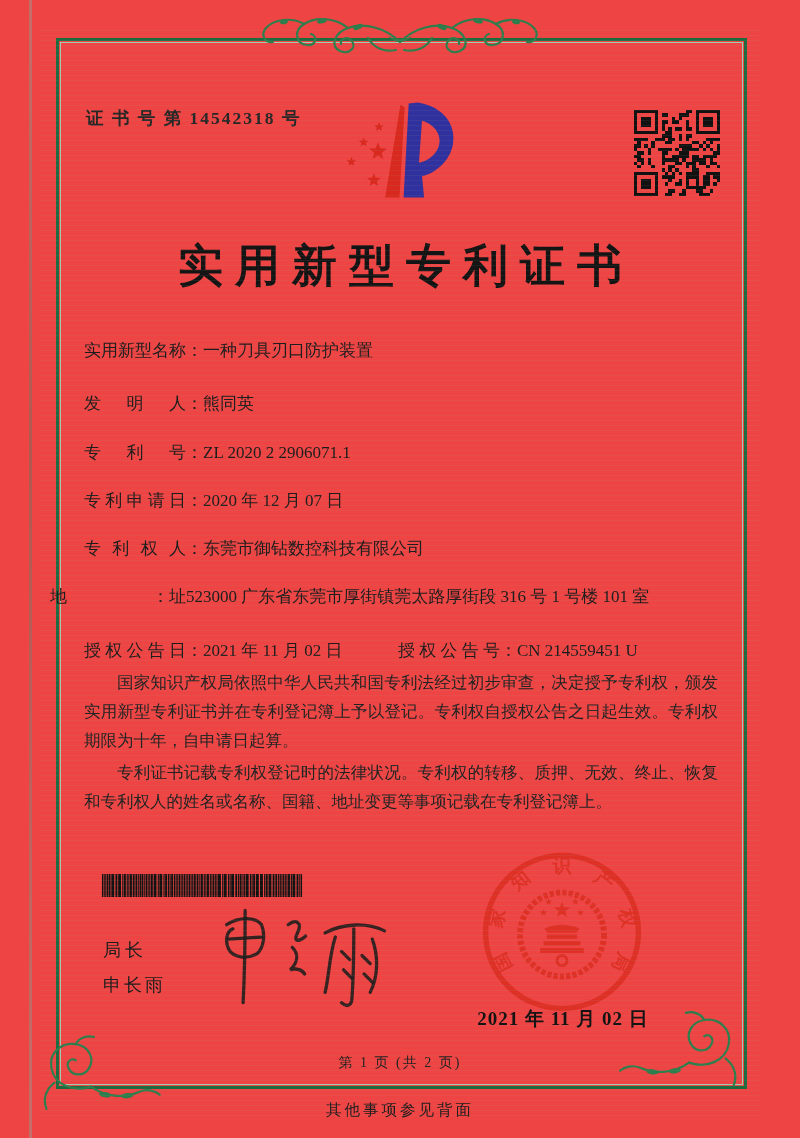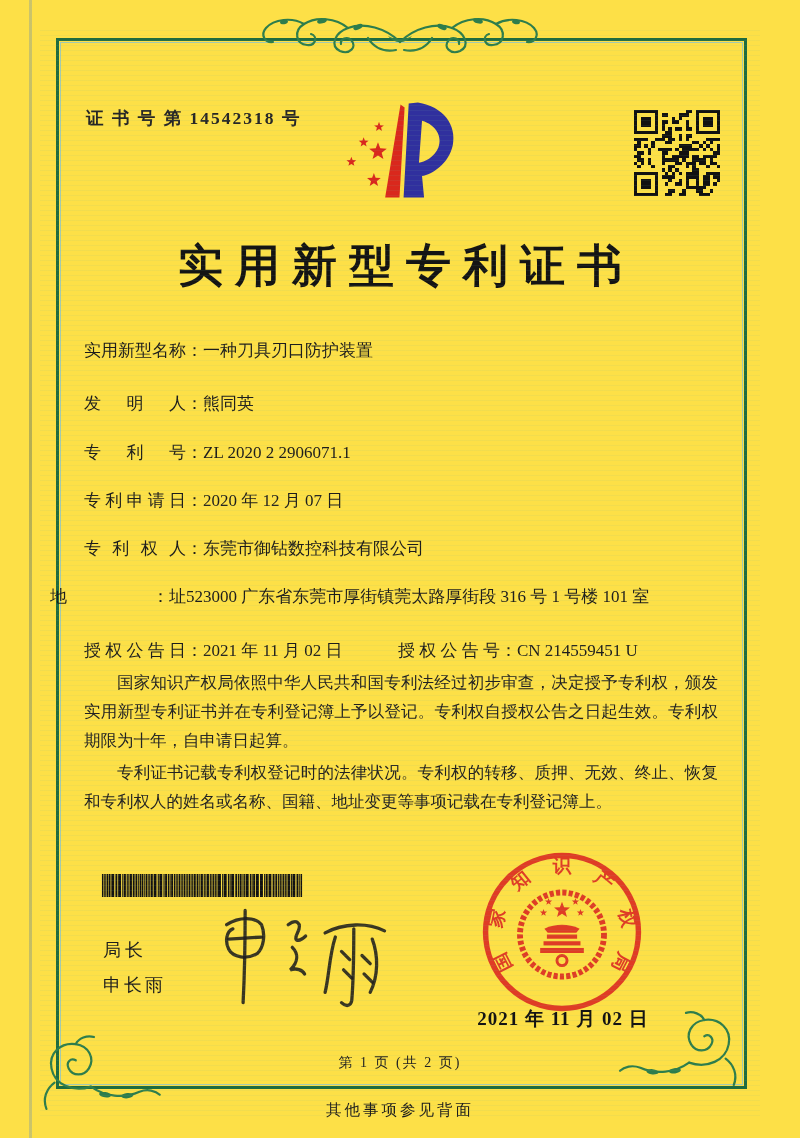--- a/index.html
+++ b/index.html
@@ -1,17 +1,17 @@
 <!DOCTYPE html>
 <html style="--frame-green: #1e6b40; --orn-green: #2e7d4c; --seal-red: #dd2f23; --logo-red: #d9281d; --logo-blue: #30309e;"><head>
 <meta charset="utf-8">
 <style>
   html,body{margin:0;padding:0;background:#fbfbf8;}
   body{font-family:"Liberation Serif","DejaVu Serif",serif;color:#1f1f1f;}
-  .page{position:relative;width:800px;height:1138px;margin:0 auto;background:#fde047;overflow:hidden;}
+  .page{position:relative;width:800px;height:1138px;margin:0 auto;background:#ef4444;overflow:hidden;}
   .texture{position:absolute;left:40px;top:30px;right:40px;bottom:20px;
     background:repeating-linear-gradient(180deg,rgba(125,180,150,.09) 0 1px,transparent 1px 5px);
     pointer-events:none;z-index:9;}
   .scan-edge{position:absolute;left:29px;top:0;width:3px;height:1138px;
     background:linear-gradient(180deg,#8fa396,#60725f 40%,#8fa396);opacity:.45;}
   .frame-outer{position:absolute;left:56px;top:38px;width:685px;height:1045px;
     border:3px solid var(--frame-green,#1e6b40);}
   .frame-inner{position:absolute;inset:1px;border:1px solid #a3cab0;}
   .orn-top{position:absolute;left:250px;top:12px;width:300px;height:50px;}
   .orn-bl{position:absolute;left:30px;top:1034px;width:132px;height:86px;}

